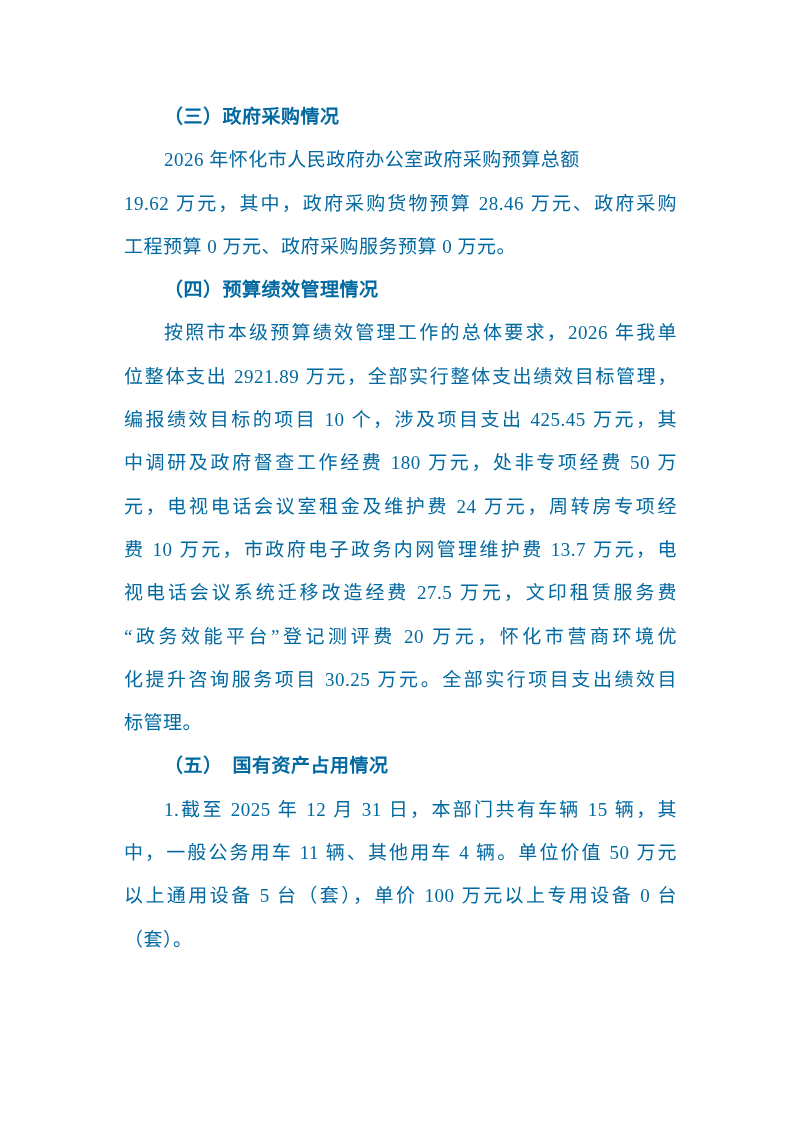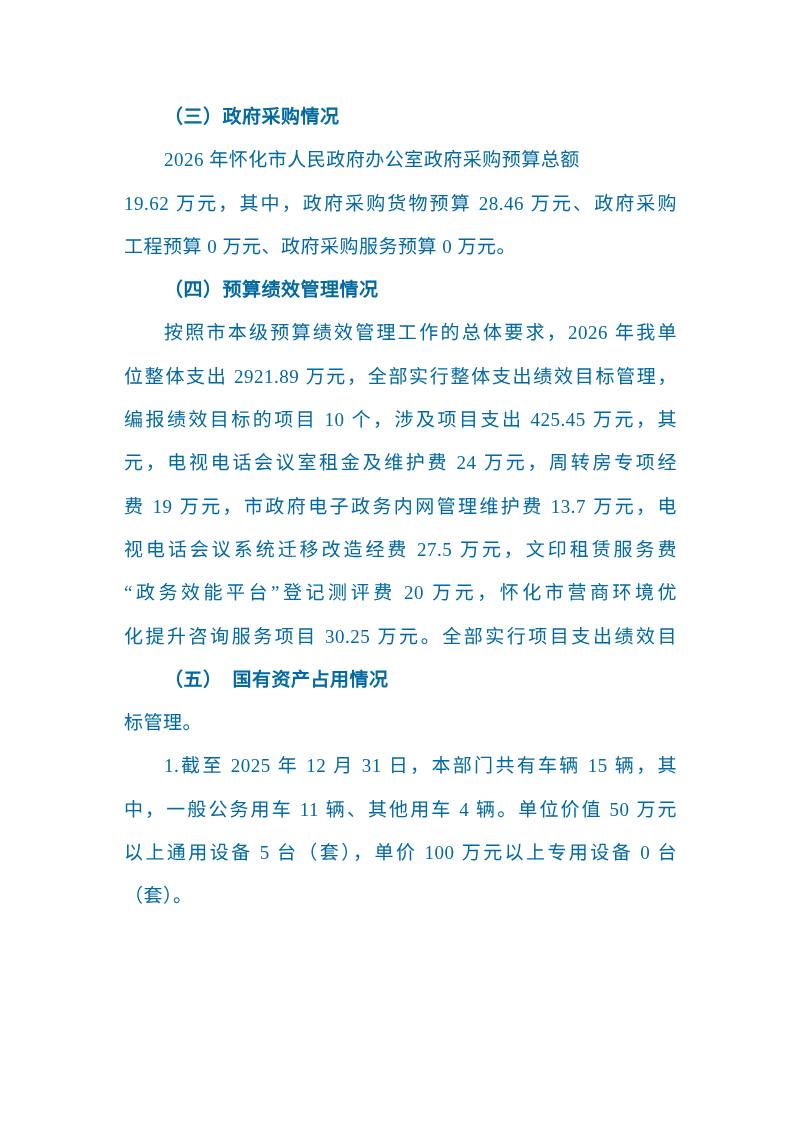--- a/index.html
+++ b/index.html
@@ -58,28 +58,29 @@
 
     <div class="line ind">2026 年怀化市人民政府办公室政府采购预算总额</div>
     <div class="line j">19.62 万元，其中，政府采购货物预算 28.46 万元、政府采购</div>
     <div class="line">工程预算 0 万元、政府采购服务预算 0 万元。</div>
 
     <div class="line h ind">（四）预算绩效管理情况</div>
 
     <div class="line ind j">按照市本级预算绩效管理工作的总体要求，2026 年我单</div>
     <div class="line j">位整体支出 2921.89 万元，全部实行整体支出绩效目标管理，</div>
     <div class="line j">编报绩效目标的项目 10 个，涉及项目支出 425.45 万元，其</div>
+    <div class="line j">中调研及政府督查工作经费 180 万元，处非专项经费 50 万</div>
     <div class="line j">元，电视电话会议室租金及维护费 24 万元，周转房专项经</div>
-    <div class="line j">费 19 万元，市政府电子政务内网管理维护费 13.7 万元，电</div>
+    <div class="line j">费 10 万元，市政府电子政务内网管理维护费 13.7 万元，电</div>
     <div class="line j">视电话会议系统迁移改造经费 27.5 万元，文印租赁服务费</div>
     <div class="line j">“政务效能平台”登记测评费 20 万元，怀化市营商环境优</div>
     <div class="line j">化提升咨询服务项目 30.25 万元。全部实行项目支出绩效目</div>
+    <div class="line">标管理。</div>
+
     <div class="line h ind">（五）　国有资产占用情况</div>
-
-    <div class="line">标管理。</div>
 
     <div class="line ind j">1.截至 2025 年 12 月 31 日，本部门共有车辆 15 辆，其</div>
     <div class="line j">中，一般公务用车 11 辆、其他用车 4 辆。单位价值 50 万元</div>
     <div class="line j">以上通用设备 5 台（套），单价 100 万元以上专用设备 0 台</div>
     <div class="line">（套）。</div>
 
   </div>
 </div>
 
 </body></html>

